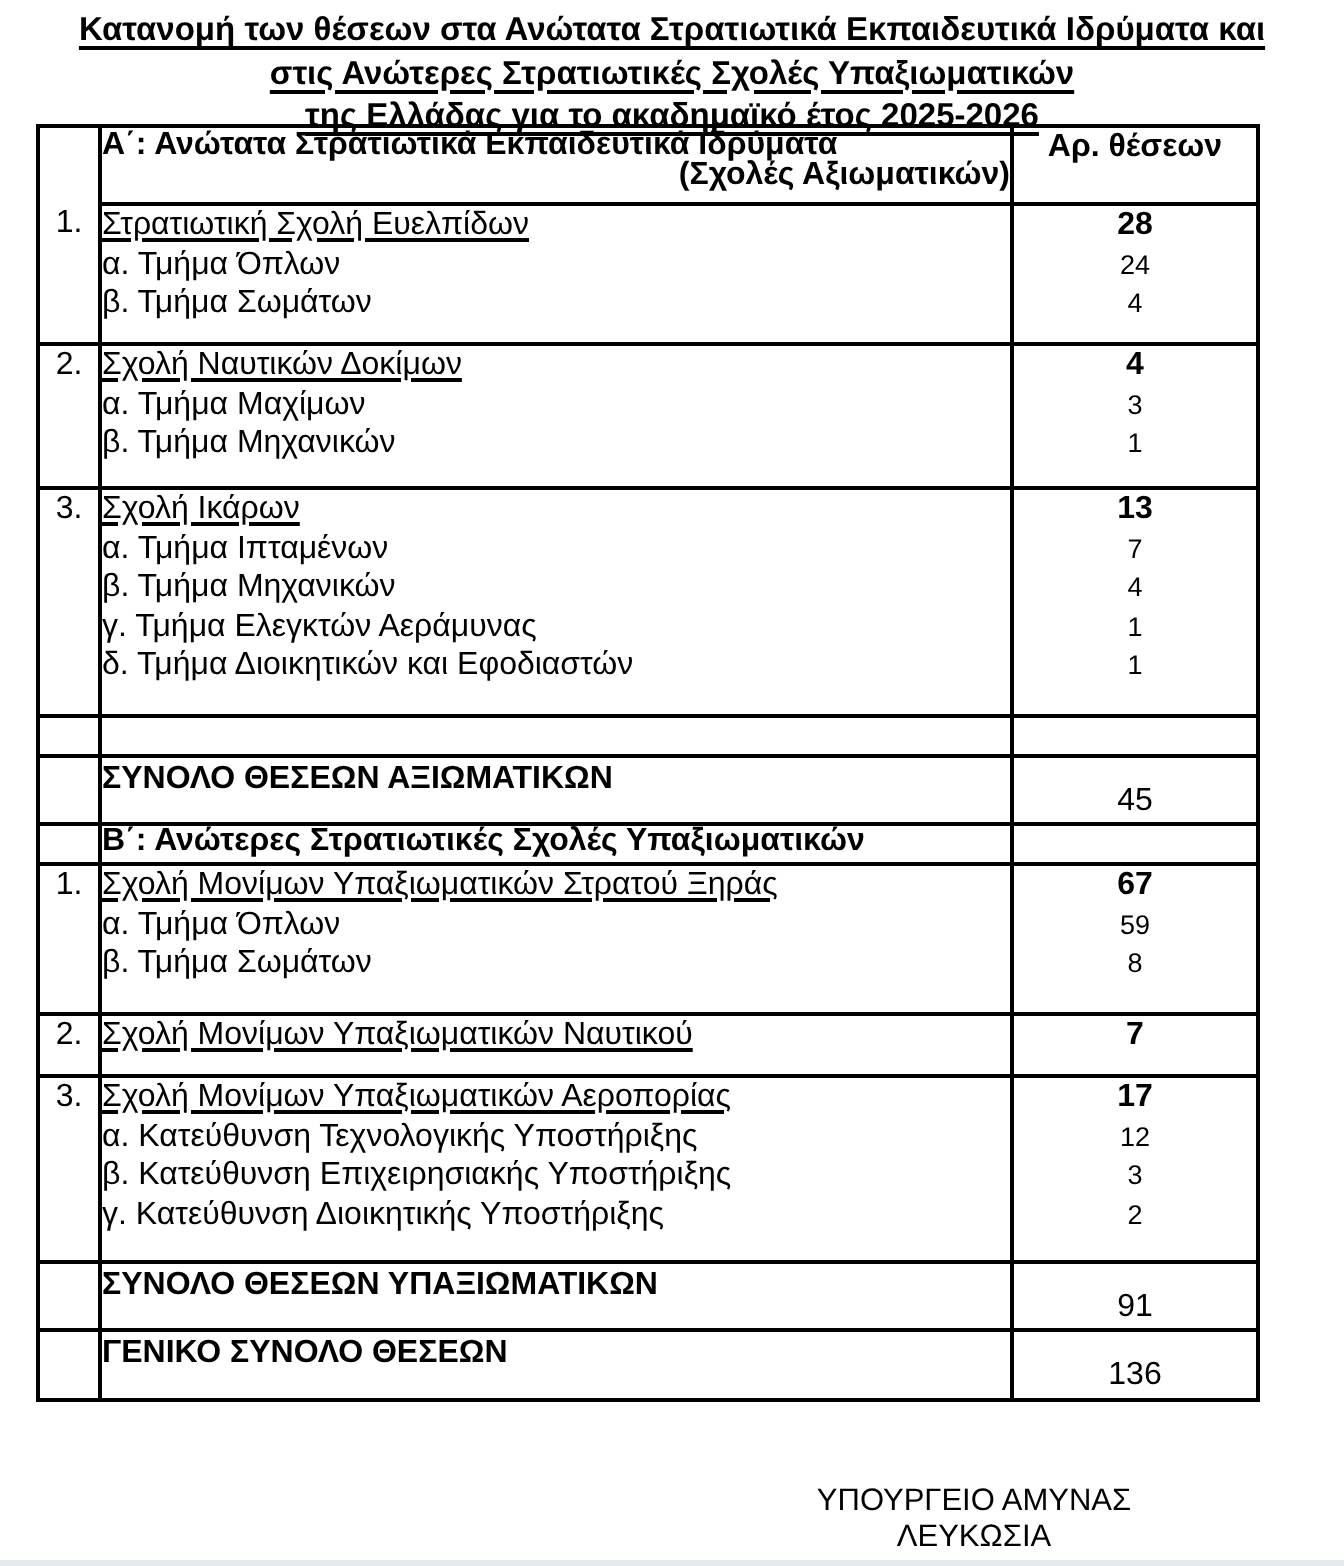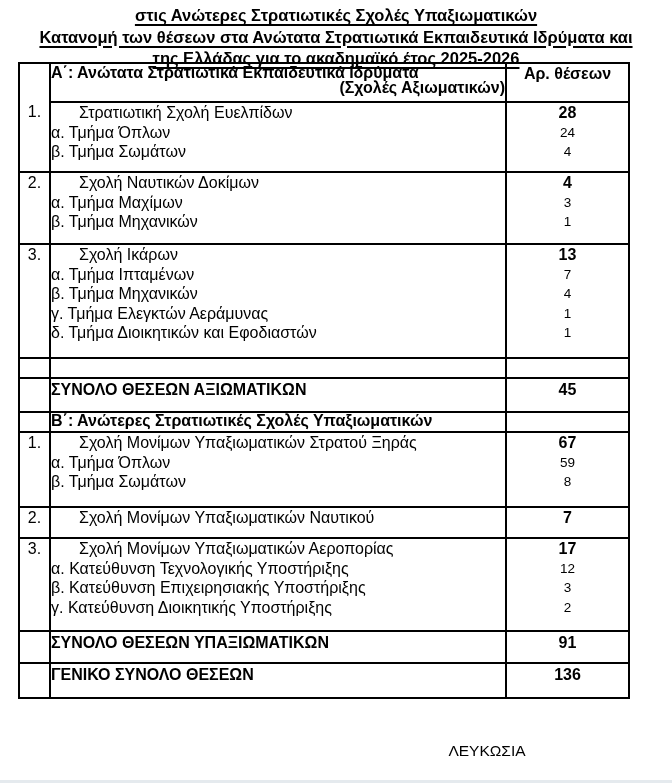--- a/index.html
+++ b/index.html
@@ -59,29 +59,29 @@
     padding-top: 3px;
     line-height: 19.5px;
     margin-left: 32px;
   }
   .bb { border-bottom: 2px solid #000000; }
   .nb { border-bottom: none; }
   .hdr-line1 { font-weight: bold; line-height: 15px; padding-top: 1px; }
   .hdr-line2 { font-weight: bold; line-height: 15px; padding-left: 30px; text-align: right; }
   .hdr-seats { font-weight: bold; line-height: 15px; padding-top: 4px; }
   .school-name {
+    text-decoration: underline;
     text-decoration-thickness: 1.5px;
     text-underline-offset: 2px;
-    margin-left: 28px;
   }
   .sub-item { }
   .seat-total { font-weight: bold; }
   .seat-sub { font-size: 13.5px; }
   .total-label { font-weight: bold; padding-top: 1px; }
-  .total-value { font-weight: bold; padding-top: 1px; }
+  .total-value { font-weight: normal; padding-top: 12px; }
   .section-label { font-weight: bold; line-height: 16px; }
   
   .footer {
     position: absolute;
     top: 742px;
     left: 327px;
     width: 320px;
     text-align: center;
     font-size: 15.5px;
     line-height: 17.5px;
@@ -94,22 +94,22 @@
     height: 3px;
     background: #e5eaee;
   }
 </style>
 </head>
 <body>
 
 <div class="page">
 
   <div class="title-block">
+    <div class="title-line"><span>Κατανομή των θέσεων στα Ανώτατα Στρατιωτικά Εκπαιδευτικά Ιδρύματα και</span></div>
     <div class="title-line"><span>στις Ανώτερες Στρατιωτικές Σχολές Υπαξιωματικών</span></div>
-    <div class="title-line"><span>Κατανομή των θέσεων στα Ανώτατα Στρατιωτικά Εκπαιδευτικά Ιδρύματα και</span></div>
     <div class="title-line"><span>της Ελλάδας για το ακαδημαϊκό έτος 2025-2026</span></div>
   </div>
 
   <table class="positions">
     <colgroup>
       <col style="width:31px">
       <col style="width:456px">
       <col style="width:123px">
     </colgroup>
     <tbody>
@@ -237,18 +237,19 @@
             <div class="total-label">ΓΕΝΙΚΟ ΣΥΝΟΛΟ ΘΕΣΕΩΝ</div>
           </td>
           <td class="c-seats bb">
             <div class="total-value">136</div>
           </td>
         </tr>
       </tbody>
   </table>
 
   <div class="footer">
+    <div>ΥΠΟΥΡΓΕΙΟ ΑΜΥΝΑΣ</div>
     <div>ΛΕΥΚΩΣΙΑ</div>
   </div>
 
   <div class="bottom-strip"></div>
 
 </div>
 
 </body></html>

